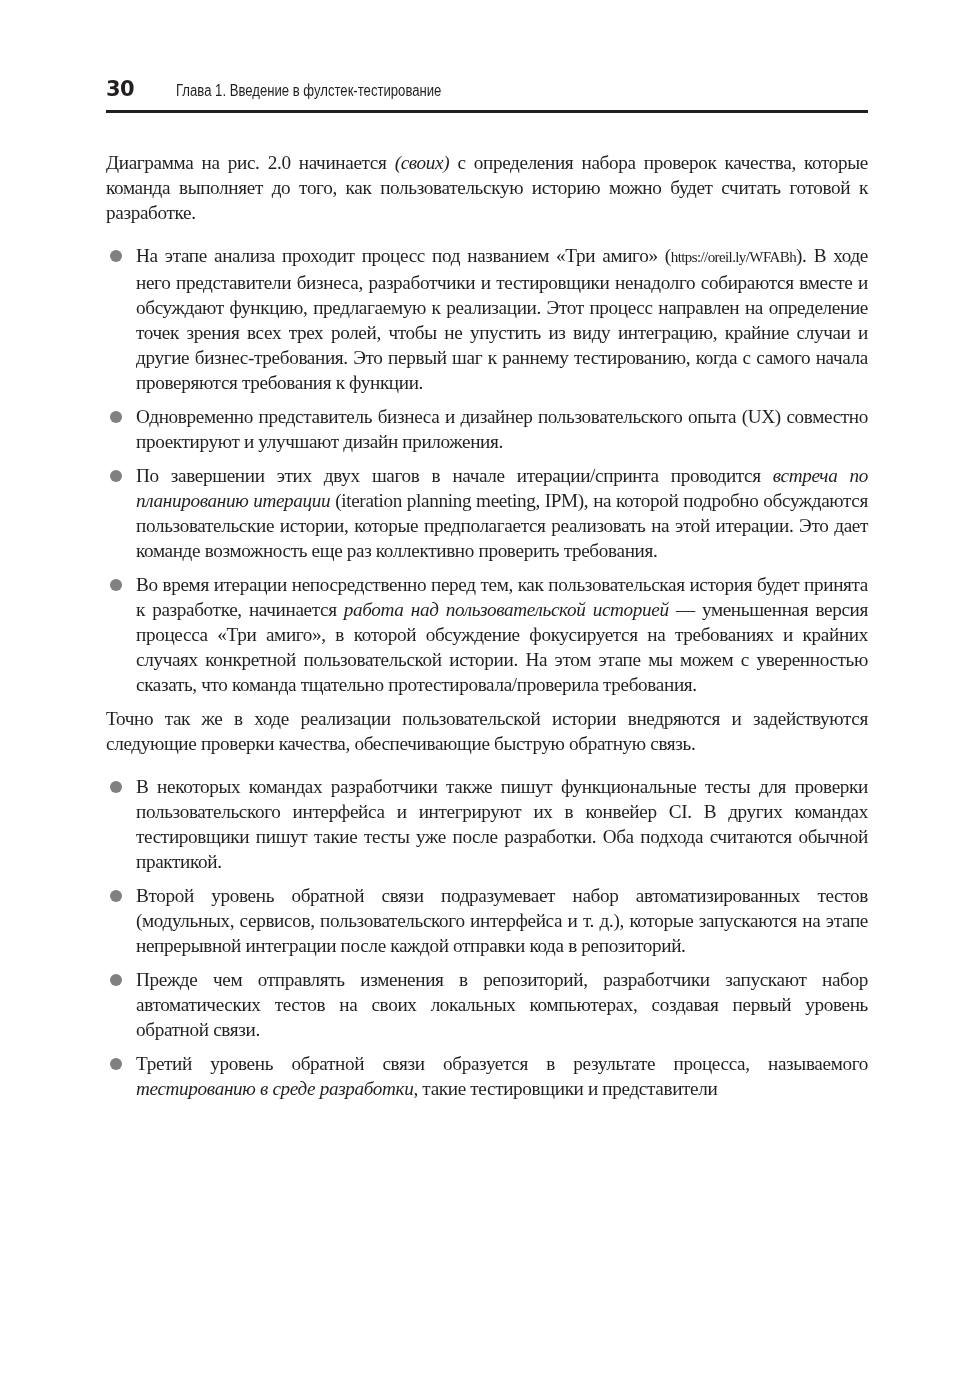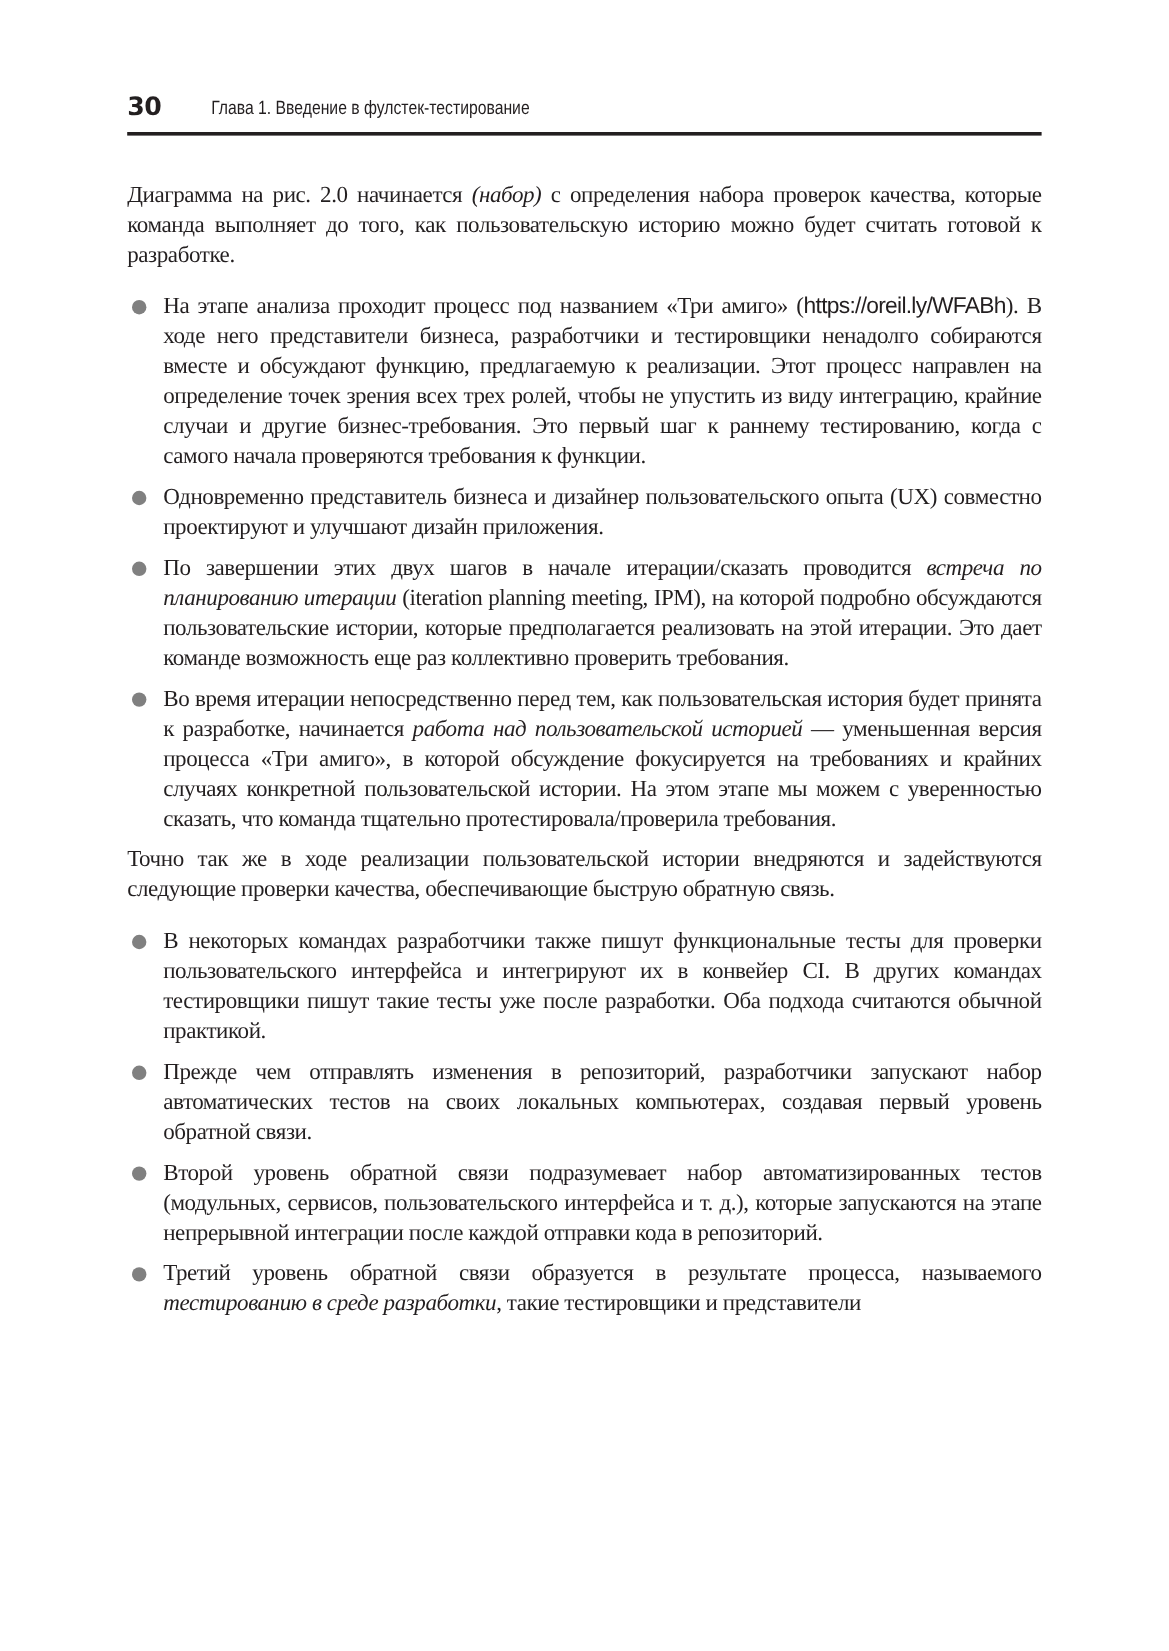--- a/index.html
+++ b/index.html
@@ -79,74 +79,74 @@
       position: absolute;
       left: 4px;
       top: 7px;
       width: 12px;
       height: 12px;
       border-radius: 50%;
       background: #808080;
     }
     .em { font-style: italic; }
     .url {
-      font-family: Liberation Sans, sans-serif;
-      font-size: 19px;
+      font-family: Liberation Serif, serif;
+      font-size: 15px;
       letter-spacing: -0.6px;
     }
     .list-2 { margin-top: 0; }
     .para-2 { margin-top: 8px; }
   </style>
 </head>
 <body>
 
 <div class="page">
 
   <div class="running-head">
     <span class="page-number">30</span>
     <span class="chapter-title">Глава 1. Введение в фулстек-тестирование</span>
   </div>
 
   <div class="body-text">
 
-    <p class="para"><span>Диаграмма на рис. 2.0 начинается </span><span class="em">(набор)</span><span> с определения набора проверок качества, которые команда выполняет до того, как пользовательскую историю можно будет считать готовой к разработке.</span></p>
+    <p class="para"><span>Диаграмма на рис. 2.0 начинается </span><span class="em">(своих)</span><span> с определения набора проверок качества, которые команда выполняет до того, как пользовательскую историю можно будет считать готовой к разработке.</span></p>
 
     <ul class="bullet-list">
       <li class="bullet-item">
         <span class="bullet-dot"></span>
         <span>На этапе анализа проходит процесс под названием «Три амиго» (</span><span class="url">https://oreil.ly/WFABh</span><span>). В ходе него представители бизнеса, разработчики и тестировщики ненадолго собираются вместе и обсуждают функцию, предлагаемую к реализации. Этот процесс направлен на определение точек зрения всех трех ролей, чтобы не упустить из виду интеграцию, крайние случаи и другие бизнес-требования. Это первый шаг к раннему тестированию, когда с самого начала проверяются требования к функции.</span>
       </li>
       <li class="bullet-item">
         <span class="bullet-dot"></span>
         <span>Одновременно представитель бизнеса и дизайнер пользовательского опыта (UX) совместно проектируют и улучшают дизайн приложения.</span>
       </li>
       <li class="bullet-item">
         <span class="bullet-dot"></span>
-        <span>По завершении этих двух шагов в начале итерации/сказать проводится </span><span class="em">встреча по планированию итерации</span><span> (iteration planning meeting, IPM), на которой подробно обсуждаются пользовательские истории, которые предполагается реализовать на этой итерации. Это дает команде возможность еще раз коллективно проверить требования.</span>
+        <span>По завершении этих двух шагов в начале итерации/спринта проводится </span><span class="em">встреча по планированию итерации</span><span> (iteration planning meeting, IPM), на которой подробно обсуждаются пользовательские истории, которые предполагается реализовать на этой итерации. Это дает команде возможность еще раз коллективно проверить требования.</span>
       </li>
       <li class="bullet-item">
         <span class="bullet-dot"></span>
         <span>Во время итерации непосредственно перед тем, как пользовательская история будет принята к разработке, начинается </span><span class="em">работа над пользовательской историей</span><span> — уменьшенная версия процесса «Три амиго», в которой обсуждение фокусируется на требованиях и крайних случаях конкретной пользовательской истории. На этом этапе мы можем с уверенностью сказать, что команда тщательно протестировала/проверила требования.</span>
       </li>
     </ul>
 
     <p class="para para-2">Точно так же в ходе реализации пользовательской истории внедряются и задействуются следующие проверки качества, обеспечивающие быструю обратную связь.</p>
 
     <ul class="bullet-list list-2">
       <li class="bullet-item">
         <span class="bullet-dot"></span>
         <span>В некоторых командах разработчики также пишут функциональные тесты для проверки пользовательского интерфейса и интегрируют их в конвейер CI. В других командах тестировщики пишут такие тесты уже после разработки. Оба подхода считаются обычной практикой.</span>
       </li>
       <li class="bullet-item">
         <span class="bullet-dot"></span>
-        <span>Прежде чем отправлять изменения в репозиторий, разработчики запускают набор автоматических тестов на своих локальных компьютерах, создавая первый уровень обратной связи.</span>
+        <span>Второй уровень обратной связи подразумевает набор автоматизированных тестов (модульных, сервисов, пользовательского интерфейса и т. д.), которые запускаются на этапе непрерывной интеграции после каждой отправки кода в репозиторий.</span>
       </li>
       <li class="bullet-item">
         <span class="bullet-dot"></span>
-        <span>Второй уровень обратной связи подразумевает набор автоматизированных тестов (модульных, сервисов, пользовательского интерфейса и т. д.), которые запускаются на этапе непрерывной интеграции после каждой отправки кода в репозиторий.</span>
+        <span>Прежде чем отправлять изменения в репозиторий, разработчики запускают набор автоматических тестов на своих локальных компьютерах, создавая первый уровень обратной связи.</span>
       </li>
       <li class="bullet-item">
         <span class="bullet-dot"></span>
         <span>Третий уровень обратной связи образуется в результате процесса, называемого </span><span class="em">тестированию в среде разработки</span><span>, такие тестировщики и представители</span>
       </li>
     </ul>
 
   </div>
 </div>
 

